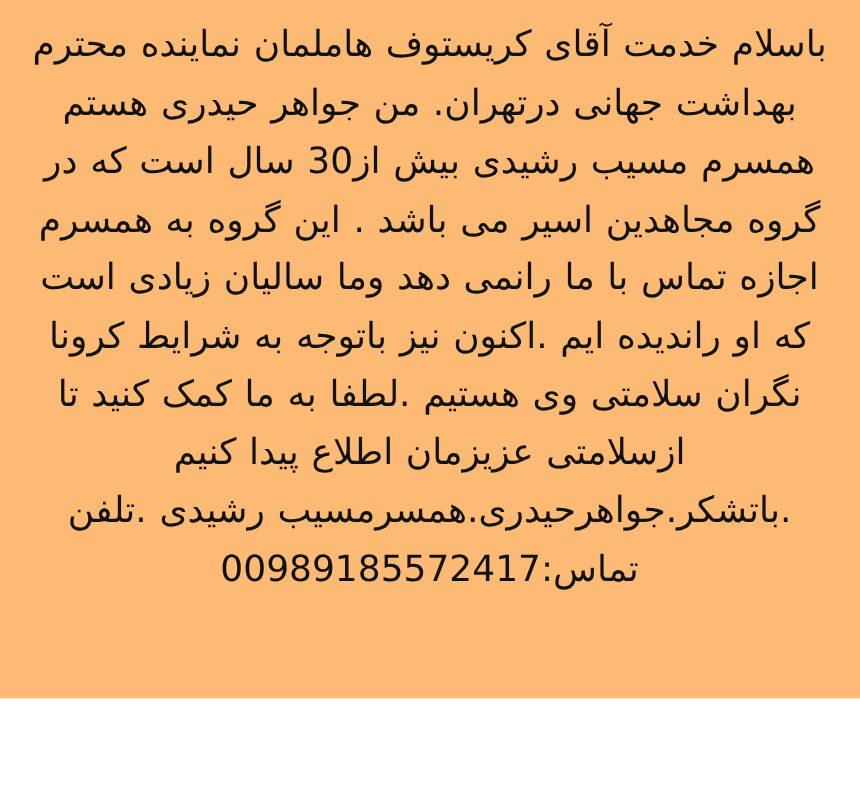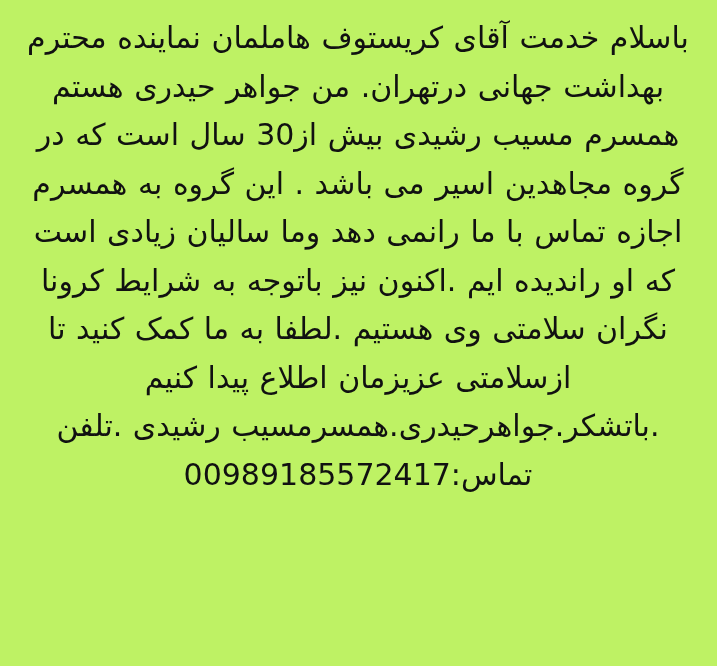--- a/index.html
+++ b/index.html
@@ -9,22 +9,22 @@
   body {
     width: 717px;
     height: 666px;
     background: #ffffff;
     font-family: "DejaVu Sans", "Liberation Sans", sans-serif;
     overflow: hidden;
   }
   .page {
     box-sizing: border-box;
     width: 717px;
-    height: 666px;
-    background: #bef264;
+    height: 582px;
+    background: #fdba74;
     padding: 14px 17px 10px 16px;
     display: block;
   }
   .message-body {
     direction: rtl;
     text-align: center;
     unicode-bidi: plaintext;
     color: #111111;
     font-size: 30px;
     line-height: 48.5px;

